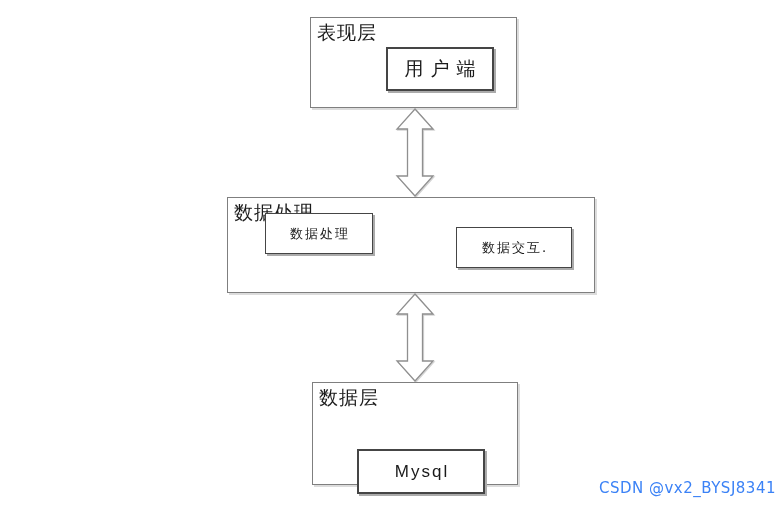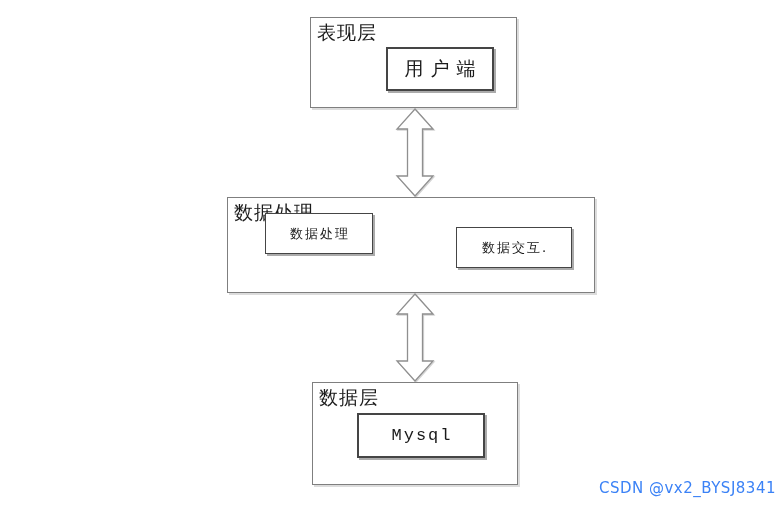--- a/index.html
+++ b/index.html
@@ -49,24 +49,25 @@
     font-size: 19px;
     letter-spacing: 7px;
     text-indent: 7px;
   }
   .cn-small {
     font-size: 13px;
     letter-spacing: 2px;
     text-indent: 2px;
   }
   .mono {
-    font-family: Liberation Mono, monospace;
+    font-family: Liberation Sans, sans-serif;
     font-size: 17px;
     letter-spacing: 2px;
     text-indent: 2px;
+    margin-top: 36px;
   }
   
   .layer-presentation { left: 310px; top: 17px;  width: 207px; height: 91px; }
   .layer-business     { left: 227px; top: 197px; width: 368px; height: 96px; }
   .layer-data         { left: 312px; top: 382px; width: 206px; height: 103px; }
   
   .node-client  { left: 386px; top: 47px;  width: 108px; height: 44px; }
   .node-proc    { left: 265px; top: 213px; width: 108px; height: 41px; }
   .node-interx  { left: 416px; top: 227px; width: 116px; height: 41px; margin-left: 40px; }
   .node-mysql   { left: 357px; top: 413px; width: 128px; height: 45px; }

